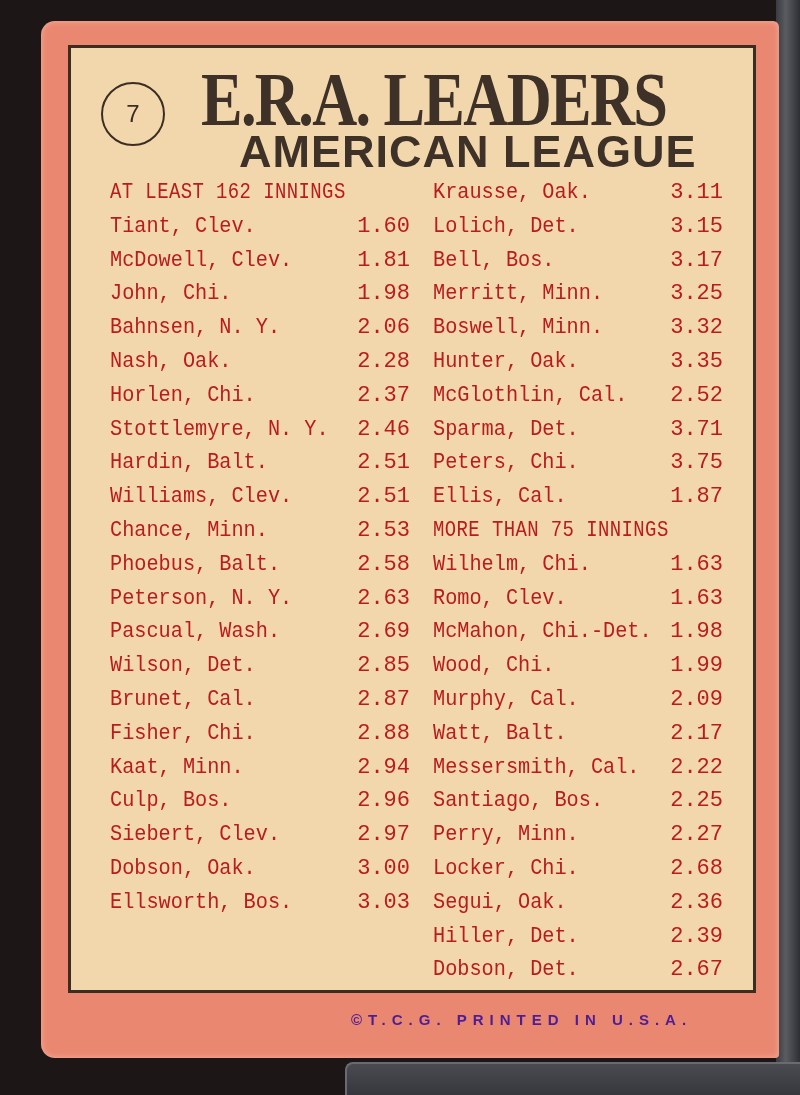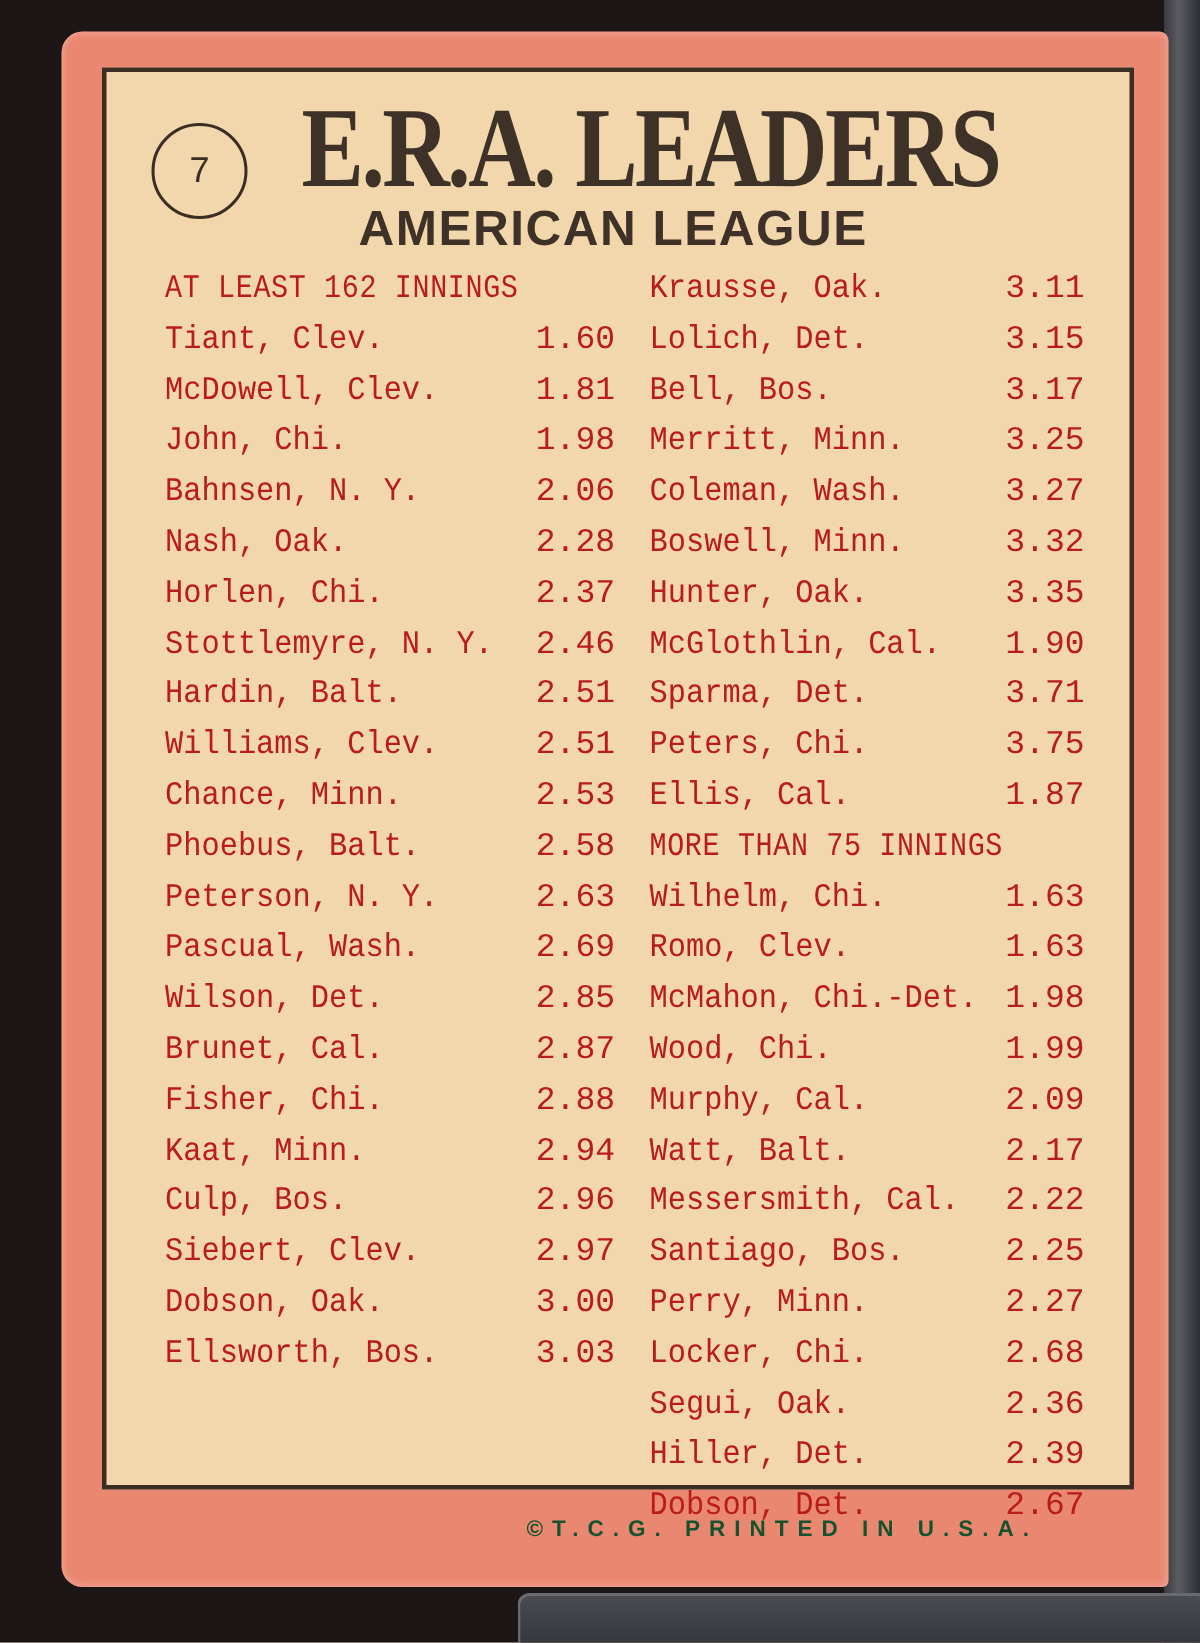--- a/index.html
+++ b/index.html
@@ -40,41 +40,41 @@
   .title {
     position:absolute; left:130px; top:6px; width:480px;
     font-family:"Liberation Serif", serif; font-weight:bold;
     font-size:76px; line-height:90px; color:#3d3128;
     letter-spacing:-2px; transform:scaleX(0.82); transform-origin:left center;
     white-space:nowrap;
   }
   .subtitle {
     position:absolute; left:168px; top:84px;
     font-family:"Liberation Sans", sans-serif; font-weight:bold;
-    font-size:33px; line-height:40px; color:#3d3128;
+    font-size:45px; line-height:40px; color:#3d3128;
     letter-spacing:1px; white-space:nowrap;
   }
   .col {
     position:absolute; top:128px;
     font-family:Liberation Mono, monospace;
     font-size:22px; color:#b91c1c;
   }
   .col.left { left:39px; width:300px; }
   .col.right { left:362px; width:290px; }
   .row {
     height:33.8px; line-height:33.8px; position:relative; white-space:nowrap;
   }
   .row .name { position:absolute; left:0; transform:scaleX(0.92); transform-origin:left center; }
   .row .era { position:absolute; right:0; }
   .row.header .name { transform:scaleX(0.86); letter-spacing:0.5px; }
   .col.left .row.header .name { transform:scaleX(0.86); }
   .footer {
     position:absolute; left:310px; top:990px;
     font-family:"Liberation Sans", sans-serif; font-weight:bold;
-    font-size:15px; color:#14532d; letter-spacing:6px; white-space:nowrap;
+    font-size:15px; color:#4c1d95; letter-spacing:6px; white-space:nowrap;
   }
 </style>
 </head>
 <body>
 
 <div class="holder-right"></div>
 <div class="holder-bottom"></div>
 
 <div class="card">
   <div class="panel">
@@ -183,34 +183,30 @@
         </div>
       <div class="row">
           <span class="name">Bell, Bos.</span>
           <span class="era">3.17</span>
         </div>
       <div class="row">
           <span class="name">Merritt, Minn.</span>
           <span class="era">3.25</span>
         </div>
       <div class="row">
-          <span class="name">Coleman, Wash.</span>
-          <span class="era">3.27</span>
-        </div>
-      <div class="row">
           <span class="name">Boswell, Minn.</span>
           <span class="era">3.32</span>
         </div>
       <div class="row">
           <span class="name">Hunter, Oak.</span>
           <span class="era">3.35</span>
         </div>
       <div class="row">
           <span class="name">McGlothlin, Cal.</span>
-          <span class="era">1.90</span>
+          <span class="era">2.52</span>
         </div>
       <div class="row">
           <span class="name">Sparma, Det.</span>
           <span class="era">3.71</span>
         </div>
       <div class="row">
           <span class="name">Peters, Chi.</span>
           <span class="era">3.75</span>
         </div>
       <div class="row">

